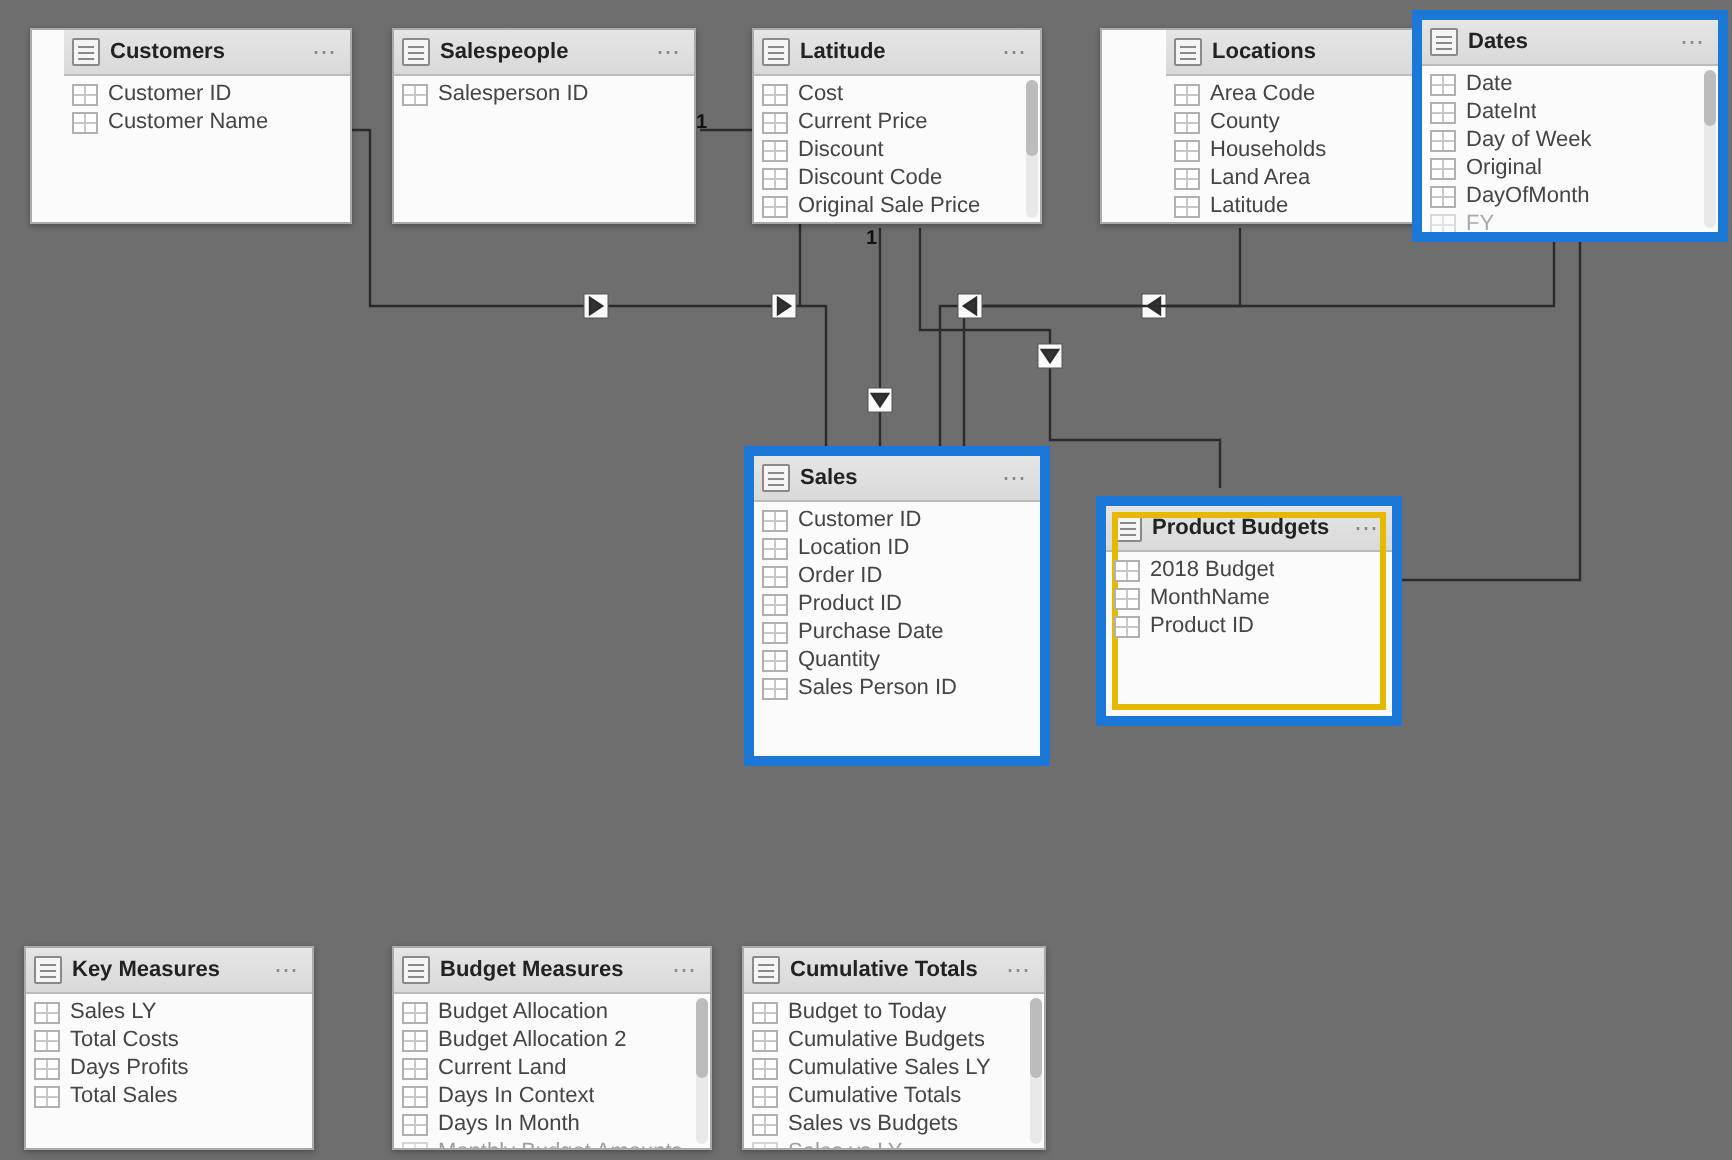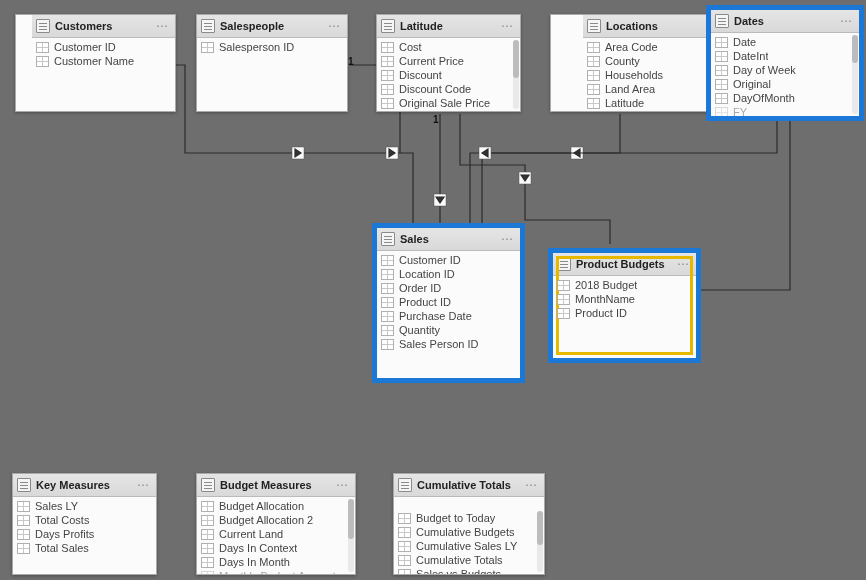--- a/index.html
+++ b/index.html
@@ -427,21 +427,21 @@
     <div class="field-row" style="opacity:0.5">
           <span class="ficon"></span>
           <span class="fname">Monthly Budget Amounts</span>
         </div>
     <div class="scroll-track">
           <div class="scroll-thumb" style="top:0; height:55%;"></div>
         </div>
   </div>
 </div>
 
-<div class="table-card" style="left:393px; top:473px; width:150px; height:100px;gap:12px;">
+<div class="table-card" style="left:371px; top:473px; width:150px; height:100px;">
   <div class="table-header">
     <span class="hicon"></span>
     <span class="title">Cumulative Totals</span>
     <span class="dots">⋯</span>
   </div>
   <div class="table-body">
     <div class="field-row">
           <span class="ficon"></span>
           <span class="fname">Budget to Today</span>
         </div>

